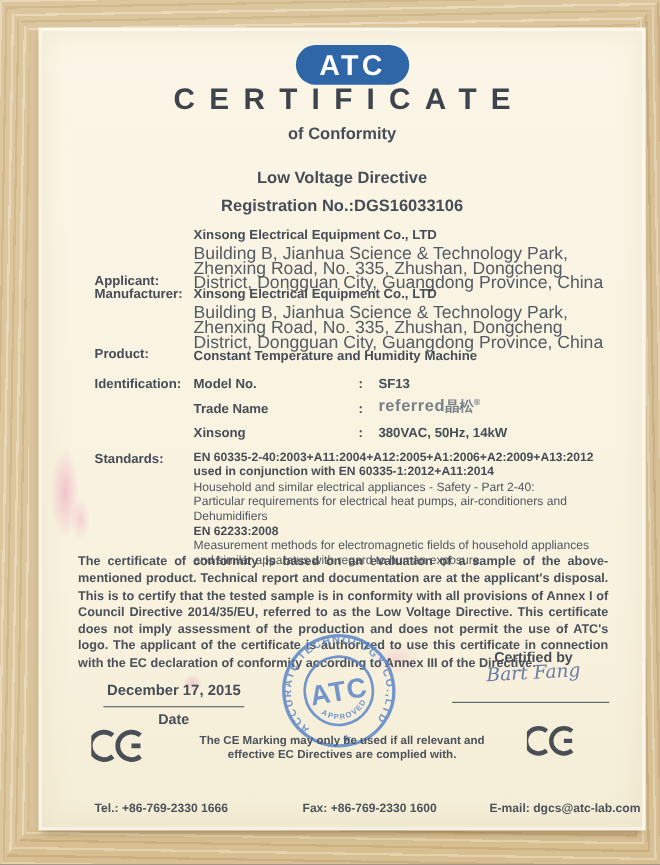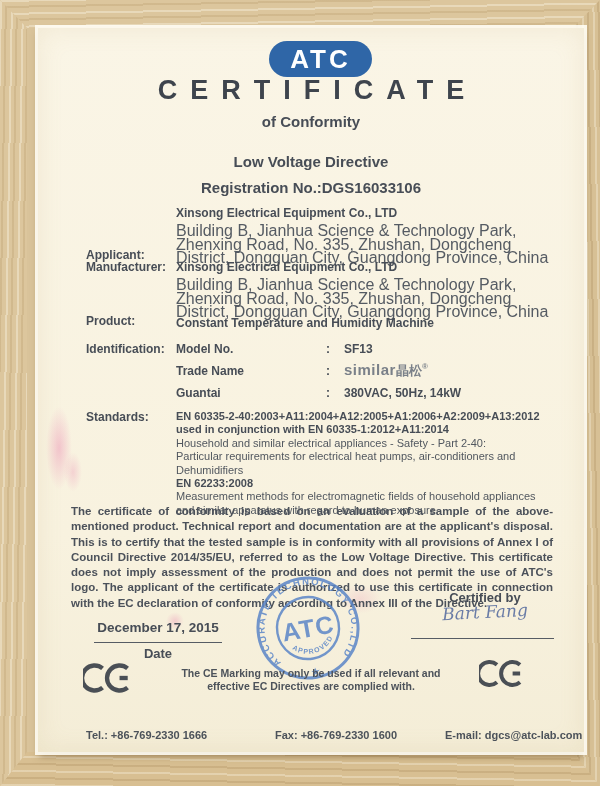--- a/index.html
+++ b/index.html
@@ -96,23 +96,23 @@
     <div class="abs lbl" style="top:286px;">Product:</div>
     <div class="abs val-name" style="top:288px;">Constant Temperature and Humidity Machine</div>
 
     <div class="abs lbl" style="top:314px;">Identification:</div>
     <div class="abs id-lbl" style="top:314px;">Model No.</div>
     <div class="abs id-colon" style="top:314px;">:</div>
     <div class="abs id-val" style="top:314px;">SF13</div>
 
     <div class="abs id-lbl" style="top:336px;">Trade Name</div>
     <div class="abs id-colon" style="top:336px;">:</div>
-    <div class="abs brand" style="top:333px;"><span>similar</span><span class="cjk">晶松</span><sup>®</sup></div>
+    <div class="abs brand" style="top:333px;"><span>referred</span><span class="cjk">晶松</span><sup>®</sup></div>
 
-    <div class="abs id-lbl" style="top:358px;">Guantai</div>
+    <div class="abs id-lbl" style="top:358px;">Xinsong</div>
     <div class="abs id-colon" style="top:358px;">:</div>
     <div class="abs id-val" style="top:358px;">380VAC, 50Hz, 14kW</div>
 
     <div class="abs lbl" style="top:382px;">Standards:</div>
     <div class="abs standards-text">
       <div class="b">EN 60335-2-40:2003+A11:2004+A12:2005+A1:2006+A2:2009+A13:2012 used in conjunction with EN 60335-1:2012+A11:2014</div>
       <div>Household and similar electrical appliances - Safety - Part 2-40:</div>
       <div>Particular requirements for electrical heat pumps, air-conditioners and Dehumidifiers</div>
       <div class="b">EN 62233:2008</div>
       <div>Measurement methods for electromagnetic fields of household appliances and similar apparatus with regard to human exposure</div>

